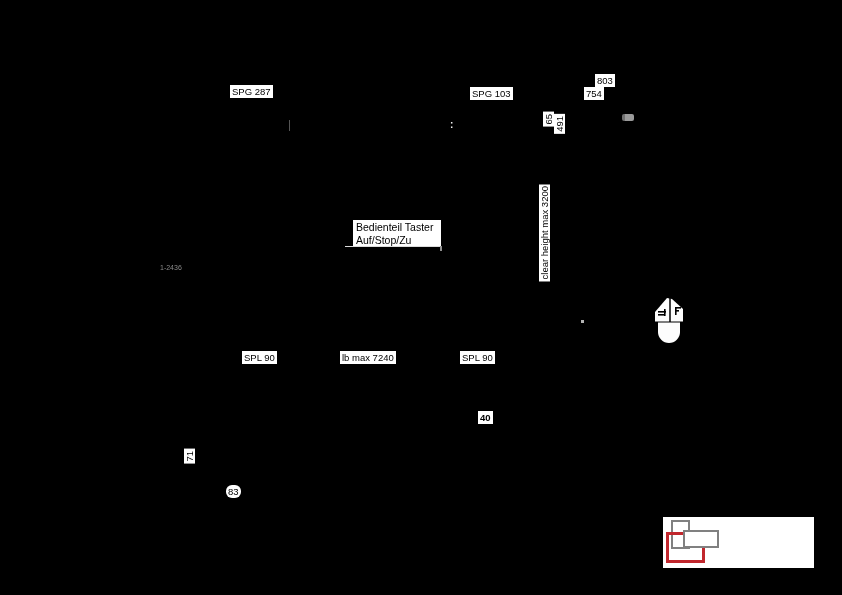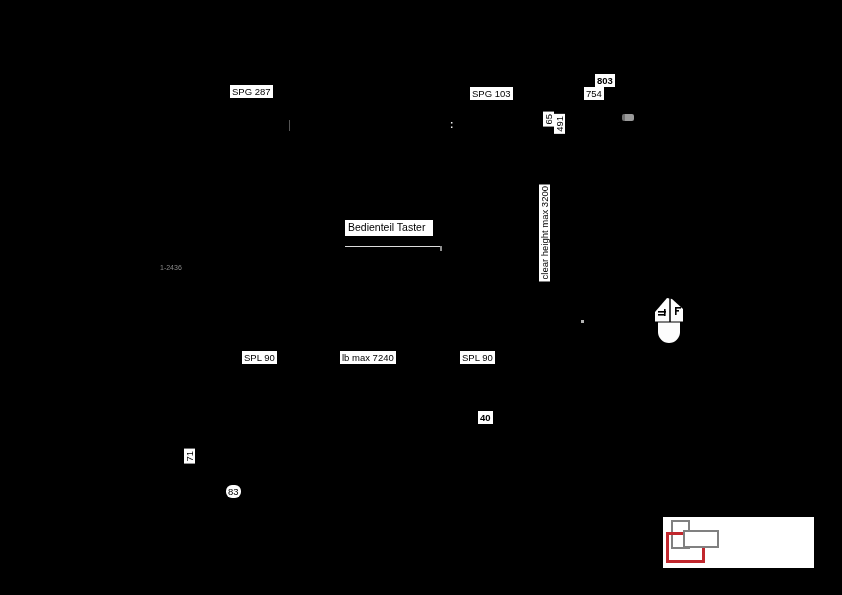--- a/index.html
+++ b/index.html
@@ -57,22 +57,22 @@
   }
   .connector{
     position:absolute;
     width:12px;height:7px;
     border-radius:2px;
     background:linear-gradient(90deg,#6f6f6f 0 3px,#9a9a9a 3px 100%);
   }
   
   #control-box{
     position:absolute;
-    left:345px;top:220px;
-    width:88px;height:16px;
+    left:353px;top:220px;
+    width:88px;height:27px;
     background:#fff;
     color:#000;
     font-size:10.5px;
     line-height:12.5px;
     padding:1px 0 0 3px;
     box-sizing:border-box;
     white-space:nowrap;
   }
   #control-underline{
     position:absolute;
@@ -114,21 +114,21 @@
     white-space:nowrap;
   }
 </style>
 </head>
 <body>
 
 <div id="canvas">
 
   <div class="lbl" style="left:230px;top:85px;">SPG 287</div>
   <div class="lbl" style="left:470px;top:87px;">SPG 103</div>
-  <div class="lbl" style="left:595px;top:74px;font-weight:bold;">803</div>
+  <div class="lbl" style="left:595px;top:74px;">803</div>
   <div class="lbl" style="left:584px;top:87px;">754</div>
 
   <div class="vlbl" style="left:543px;top:112px;">65</div>
   <div class="vlbl" style="left:554px;top:114px;">491</div>
   <div class="vlbl" style="left:539px;top:184px;">clear height max 3200</div>
 
   <div id="control-box">
     <div>Bedienteil Taster</div>
     <div>Auf/Stop/Zu</div>
   </div>

